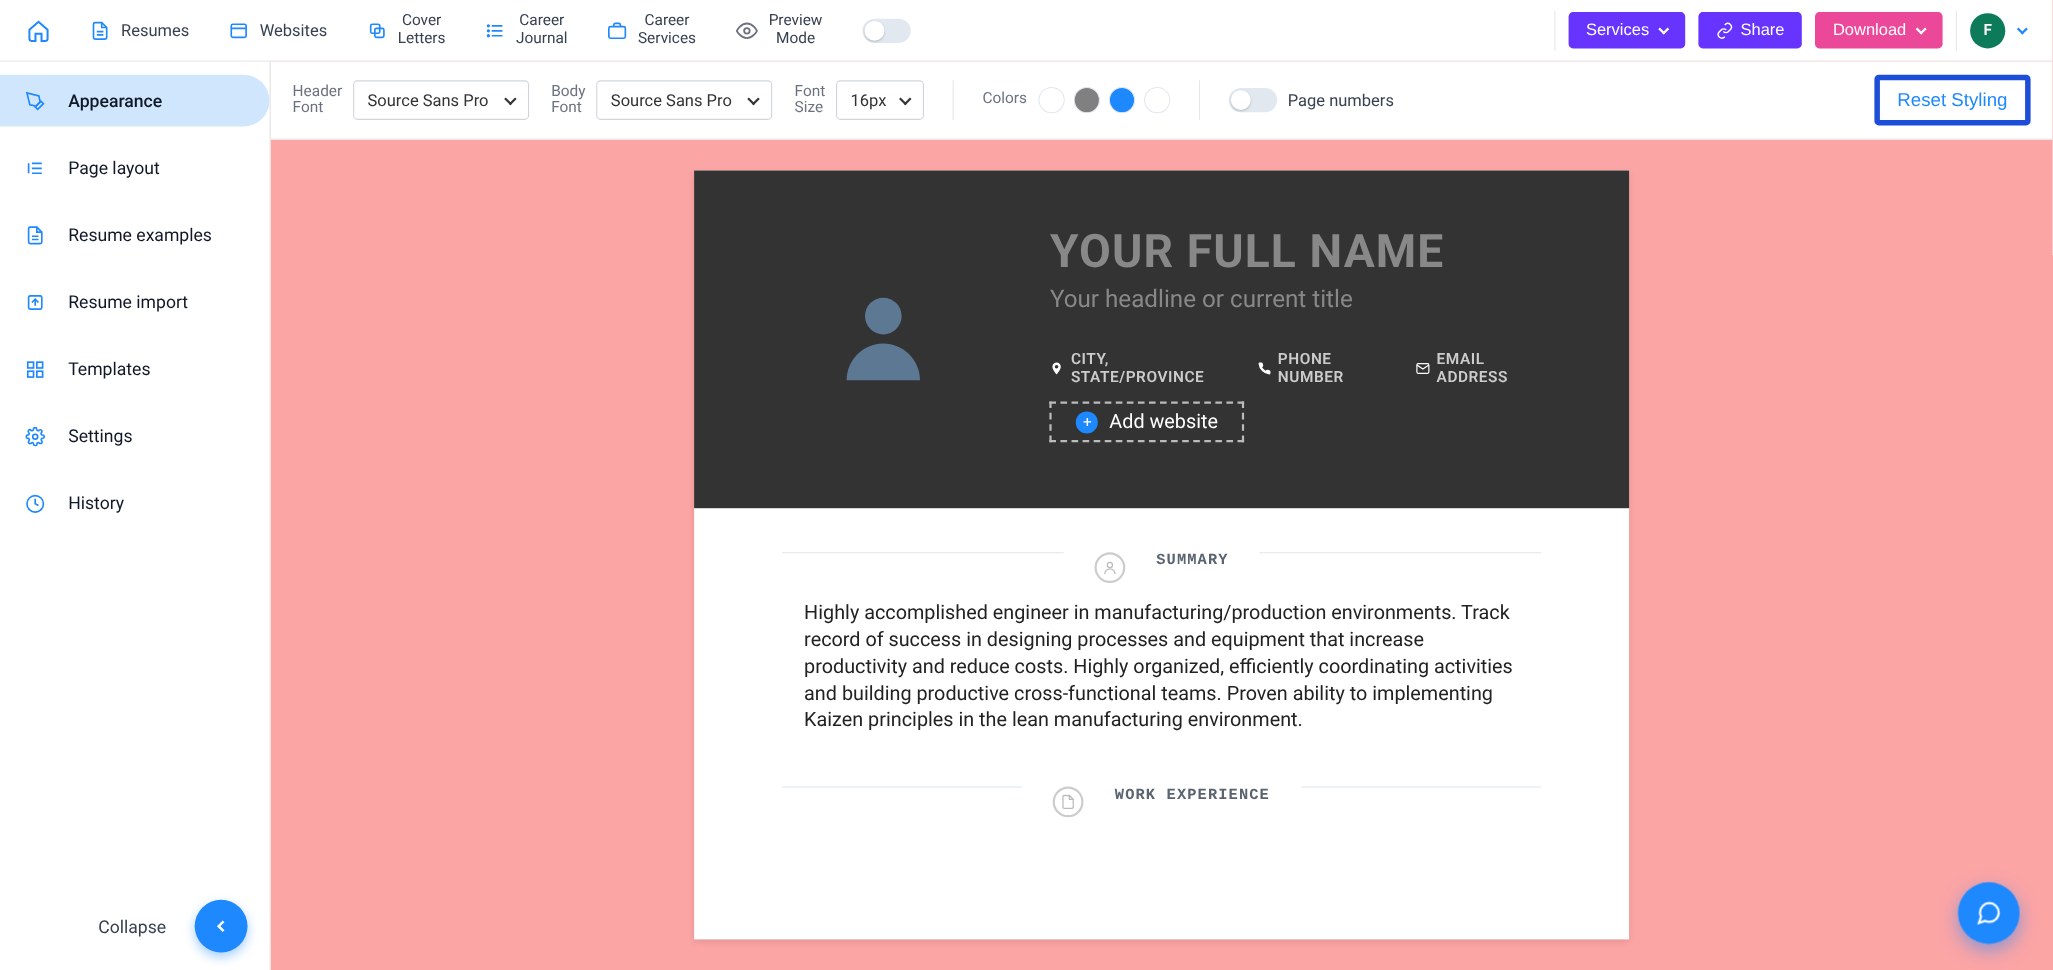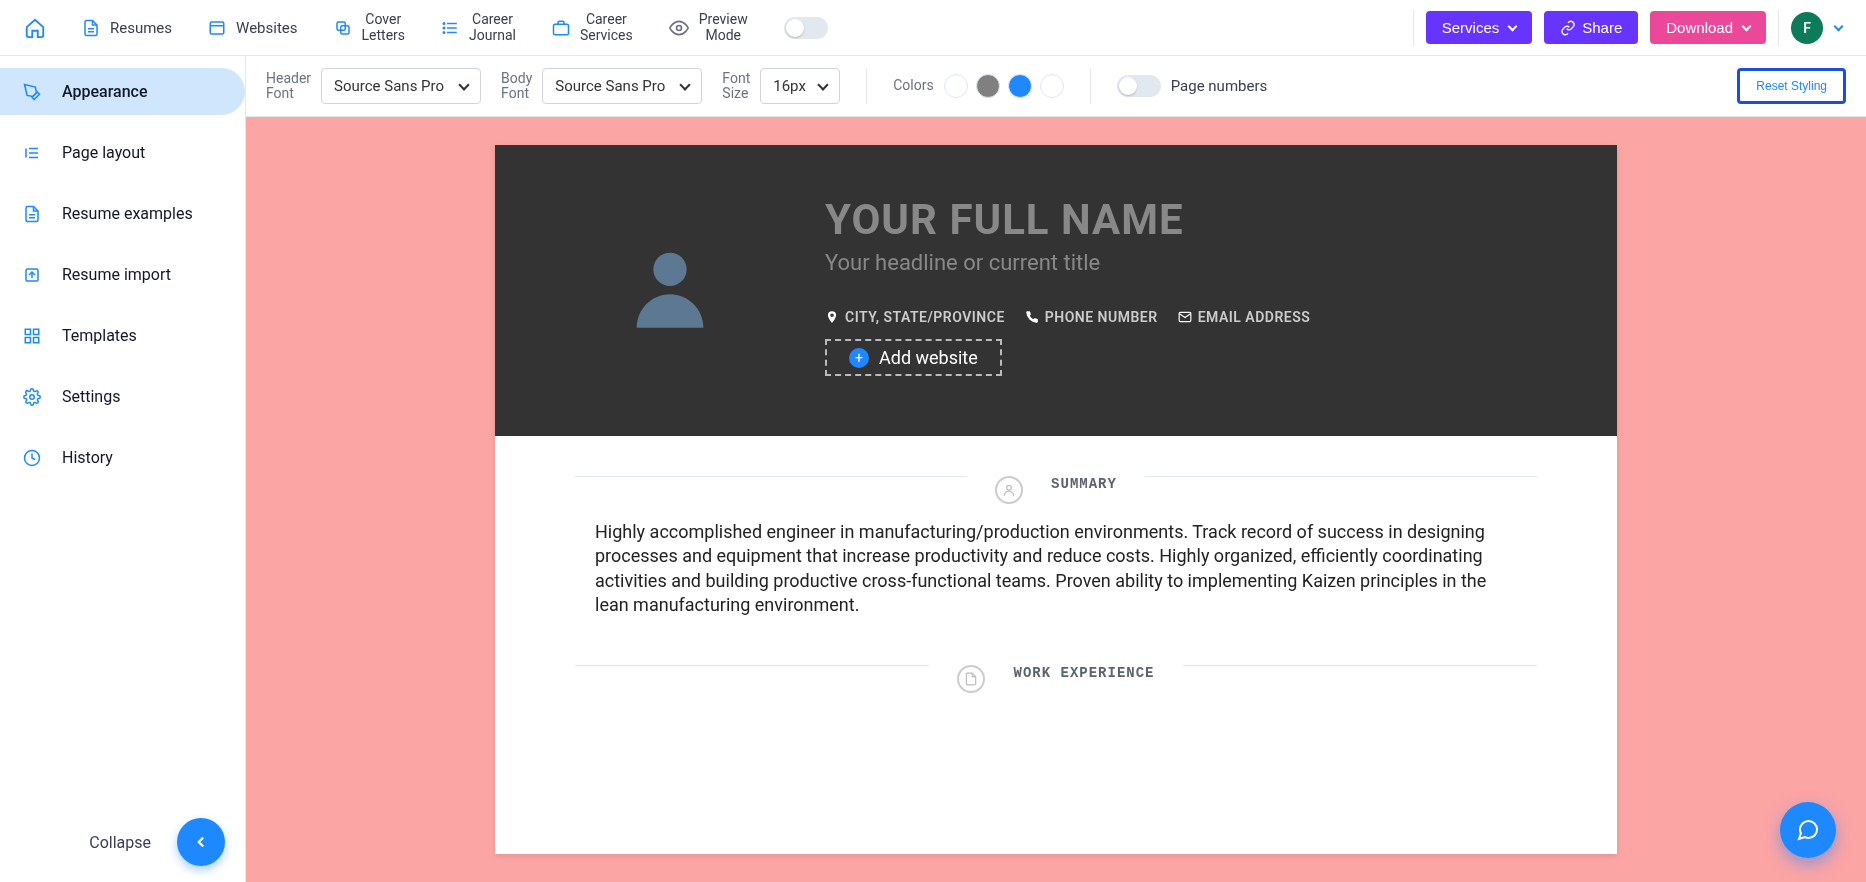--- a/index.html
+++ b/index.html
@@ -37,25 +37,25 @@
   
   .content { flex: 1; display: flex; flex-direction: column; background: #fca5a5; }
   .toolbar { background: #fff; border-bottom: 1px solid #e5e7eb; display: flex; align-items: center; padding: 12px 20px; gap: 20px; }
   .tool-group { display: flex; align-items: center; gap: 10px; }
   .tool-label { font-size: 14px; color: #6b7280; line-height: 1.1; }
   .dropdown { display: flex; align-items: center; justify-content: space-between; border: 1px solid #d1d5db; border-radius: 4px; padding: 8px 12px; min-width: 160px; font-size: 15px; cursor: pointer; }
   .dropdown.small { min-width: 80px; }
   .sep-v { width: 1px; height: 36px; background: #e5e7eb; margin: 0 6px; }
   .color-dots { display: flex; gap: 8px; }
   .color-dot { width: 24px; height: 24px; border-radius: 50%; cursor: pointer; border: 1px solid #e2e8f0; }
-  .reset-link { margin-left: auto; color: #1e88ff; border: 3px solid #1d4ed8; padding: 8px 16px; border-radius: 4px; cursor: pointer; background: #fff; font-size: 12px; }
+  .reset-link { margin-left: auto; color: #1e88ff; border: 5px solid #1d4ed8; padding: 8px 16px; border-radius: 4px; cursor: pointer; background: #fff; font-size: 17px; }
 
   
   .canvas-wrap { flex: 1; overflow: auto; display: flex; justify-content: center; padding: 28px 40px; }
-  .resume-page { width: 1122px; background: #fff; box-shadow: 0 2px 6px rgba(0,0,0,.1); }
+  .resume-page { width: 850px; background: #fff; box-shadow: 0 2px 6px rgba(0,0,0,.1); }
   .resume-header { background: #333333; color: #cfcfcf; padding: 50px 70px 60px 120px; display: flex; align-items: center; gap: 100px; }
   .photo-placeholder { width: 110px; display: flex; flex-direction: column; align-items: center; color: #5d7893; }
   .resume-header h1 { font-size: 42px; font-weight: 700; color: #888; letter-spacing: 1px; }
   .resume-header .headline { font-size: 22px; color: #888; margin-top: 6px; }
   .contact-row { display: flex; gap: 20px; margin-top: 34px; font-size: 14px; letter-spacing: .5px; font-weight: 600; }
   .contact-item { display: flex; align-items: center; gap: 6px; color: #ccc; }
   .add-website { margin-top: 14px; border: 2px dashed #bbb; display: inline-flex; align-items: center; gap: 10px; padding: 6px 22px; color: #fff; cursor: pointer; }
   .add-website .plus { width: 20px; height: 20px; border-radius: 50%; background: #1e88ff; display: inline-flex; align-items: center; justify-content: center; font-size: 14px; }
   .add-website .txt { font-size: 18px; font-weight: 400; }
   .section-divider { display: flex; align-items: flex-start; gap: 28px; padding: 40px 80px 16px; font-family: Liberation Mono, monospace; }

